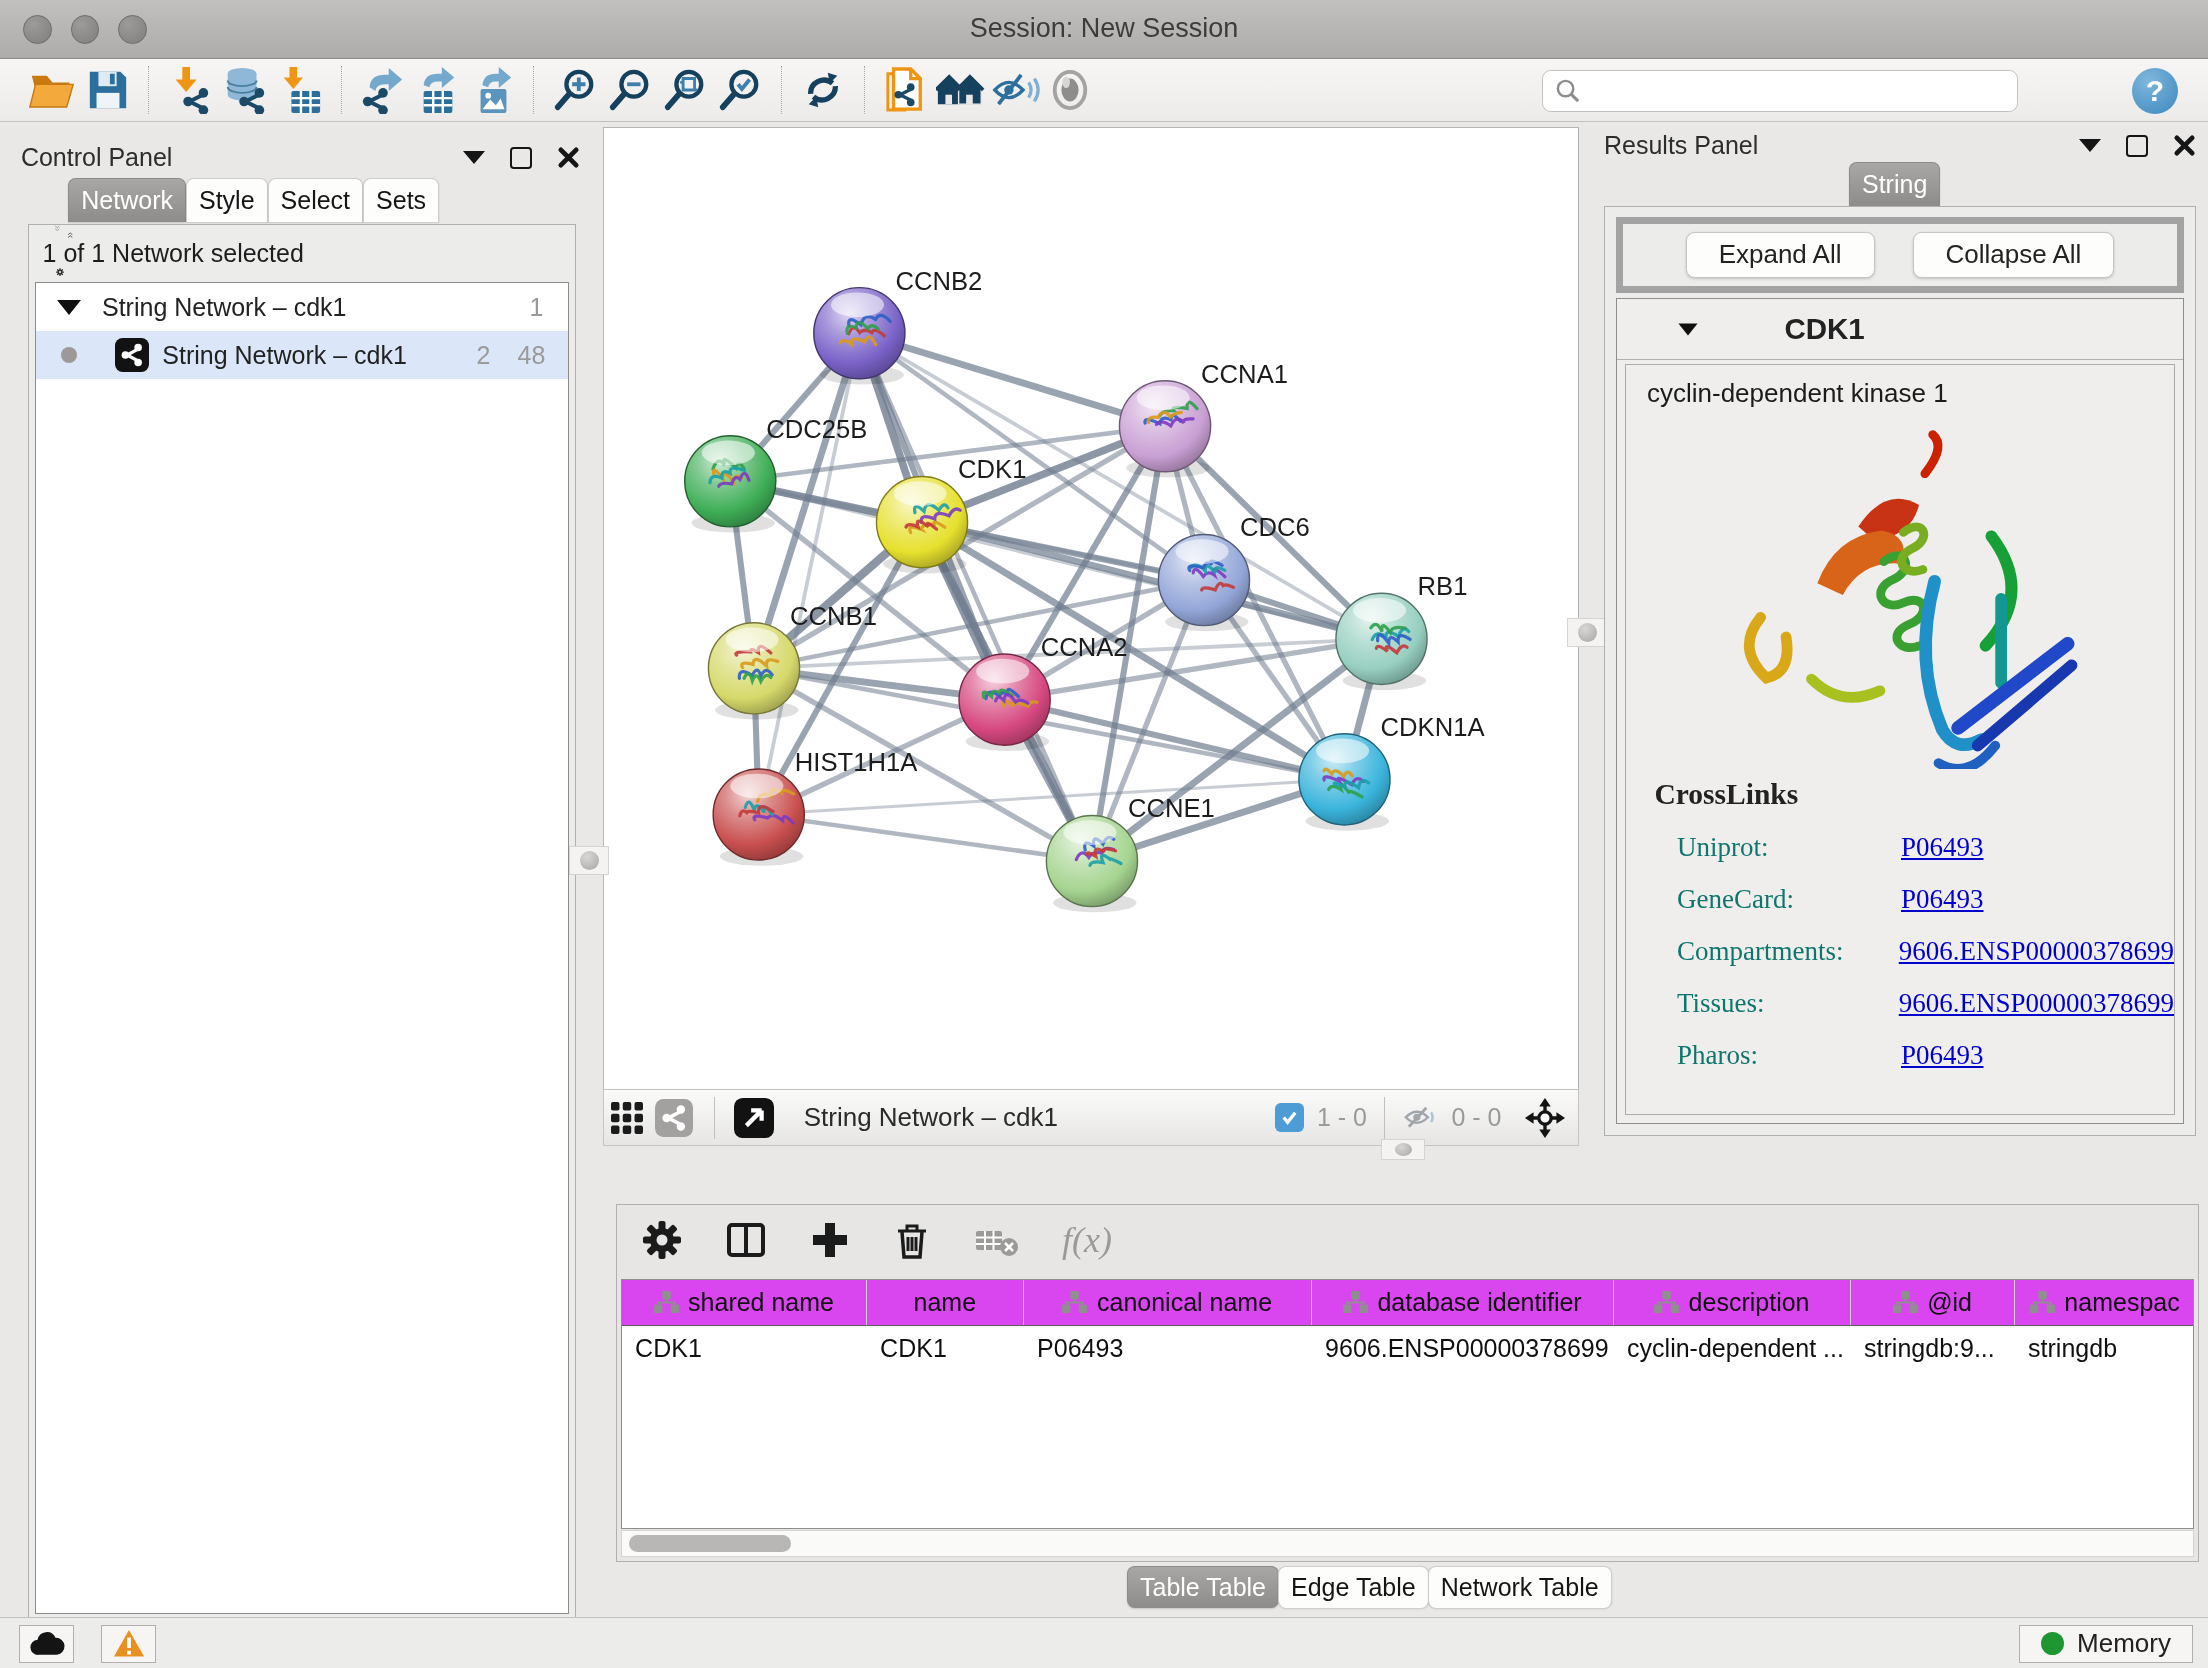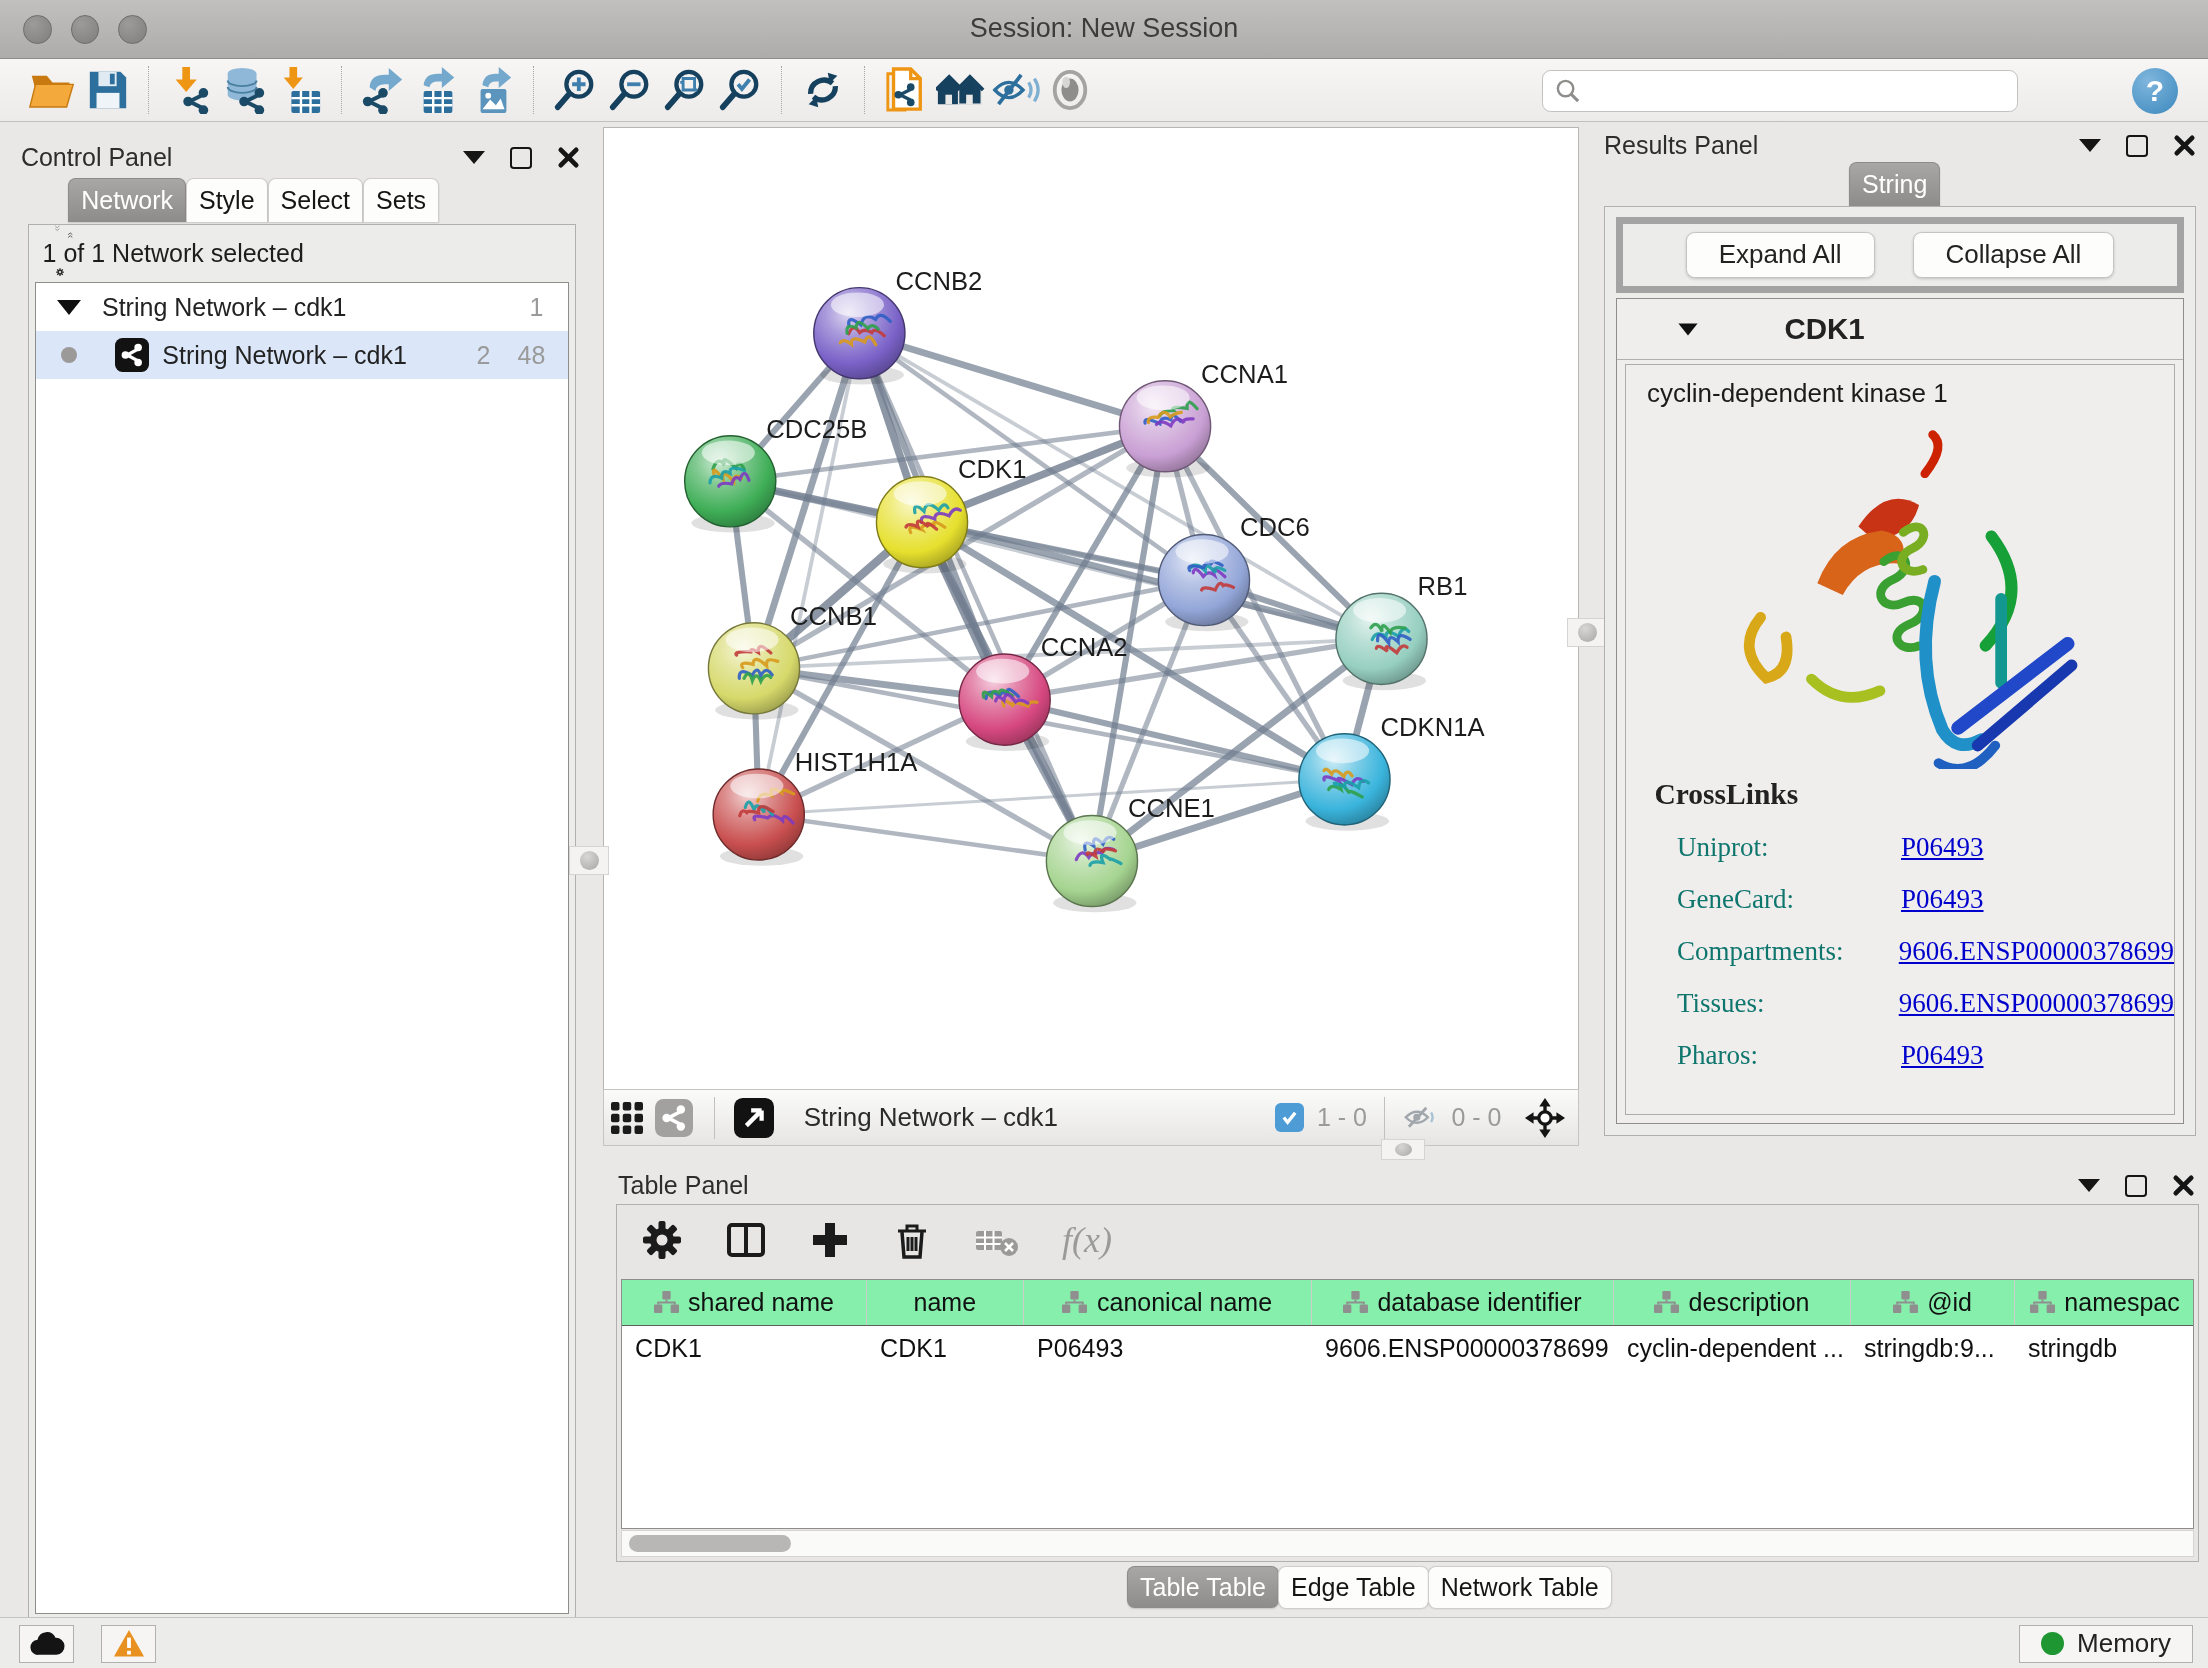--- a/index.html
+++ b/index.html
@@ -84,21 +84,21 @@
   .xl-row { display:flex; font-family:"Liberation Serif", serif; font-size:27px; margin:21px 0 0 51px; }
   .xl-row .lbl { width:224px; color:#0f766e; }
   .xl-row a { color:#0000cd; text-decoration:underline; }
 
   
   #table-panel { position:absolute; left:597px; top:1158px; width:1611px; height:458px; }
   #tp-box { position:absolute; left:19px; top:46px; width:1583px; height:358px; border:1.9px solid #b2b0ae; background:#e7e6e5; }
   #tp-toolbar { height:70px; display:flex; align-items:center; gap:42px; padding-left:25px; }
   .fx { font-family:"Liberation Serif", serif; font-style:italic; font-size:36px; color:#9a9a9a; }
   #tp-table { position:absolute; left:3.8px; right:3.8px; top:74px; bottom:32px; background:#fff; border:1px solid #8f8d8b; overflow:hidden; }
-  .thead { display:flex; height:46px; background:#86efac; border-bottom:1.9px solid #5f5f5f; }
+  .thead { display:flex; height:46px; background:#d946ef; border-bottom:1.9px solid #5f5f5f; }
   .th { display:flex; align-items:center; justify-content:center; gap:9.5px; font-size:25px; color:#111;
     border-right:1px solid #cfcdcb; overflow:hidden; white-space:nowrap; flex:none; }
   .trow { display:flex; height:44px; }
   .td { font-size:25px; color:#101010; padding-left:13.3px; display:flex; align-items:center;
     overflow:hidden; white-space:nowrap; flex:none; }
   #tp-hscroll { position:absolute; left:3.8px; right:3.8px; bottom:3.8px; height:27px; background:#fafaf9; border:1px solid #d6d4d2; }
   #tp-hscroll .thumb { position:absolute; left:7.6px; top:3.8px; width:162px; height:17px; border-radius:8.6px; background:#b9b7b5; }
   #tp-tabs { position:absolute; left:530px; bottom:7.6px; display:flex; }
   #tp-tabs .tab { border-radius:7.6px; height:42px; }
   #tp-tabs .tab + .tab { margin-left:-1px; }
@@ -719,30 +719,20 @@
                 <span class="lbl">Pharos:</span>
                 <a href="#">P06493</a>
               </div>
             </div>
         </div>
       </div>
     </div>
   </div>
 
   <div id="table-panel">
-    <div style="position:absolute;left:21px;top:9.5px;right:0;height:36px;display:flex;align-items:center;">
-      <span class="panel-title">Table Panel</span>
-      <div class="phead-ico" style="margin-left:auto;margin-right:13.3px;">
-        <span class="tri-down"></span>
-        <span class="float-sq"></span>
-        <svg width="23" height="23" viewBox="0 0 24 24">
-          <path d="M4 4 L20 20 M20 4 L4 20" stroke="#151515" stroke-width="5" stroke-linecap="round"></path>
-          </svg>
-      </div>
-    </div>
     <div id="tp-box">
       <div id="tp-toolbar">
         <svg width="40" height="40" viewBox="0 0 40 40">
           <g fill="#1b1b1b">
             <rect x="16.5" y="1" width="7" height="38" rx="2"></rect>
             <rect x="16.5" y="1" width="7" height="38" rx="2" transform="rotate(45 20 20)"></rect>
             <rect x="16.5" y="1" width="7" height="38" rx="2" transform="rotate(90 20 20)"></rect>
             <rect x="16.5" y="1" width="7" height="38" rx="2" transform="rotate(135 20 20)"></rect>
             <circle cx="20" cy="20" r="12"></circle>
           </g>

